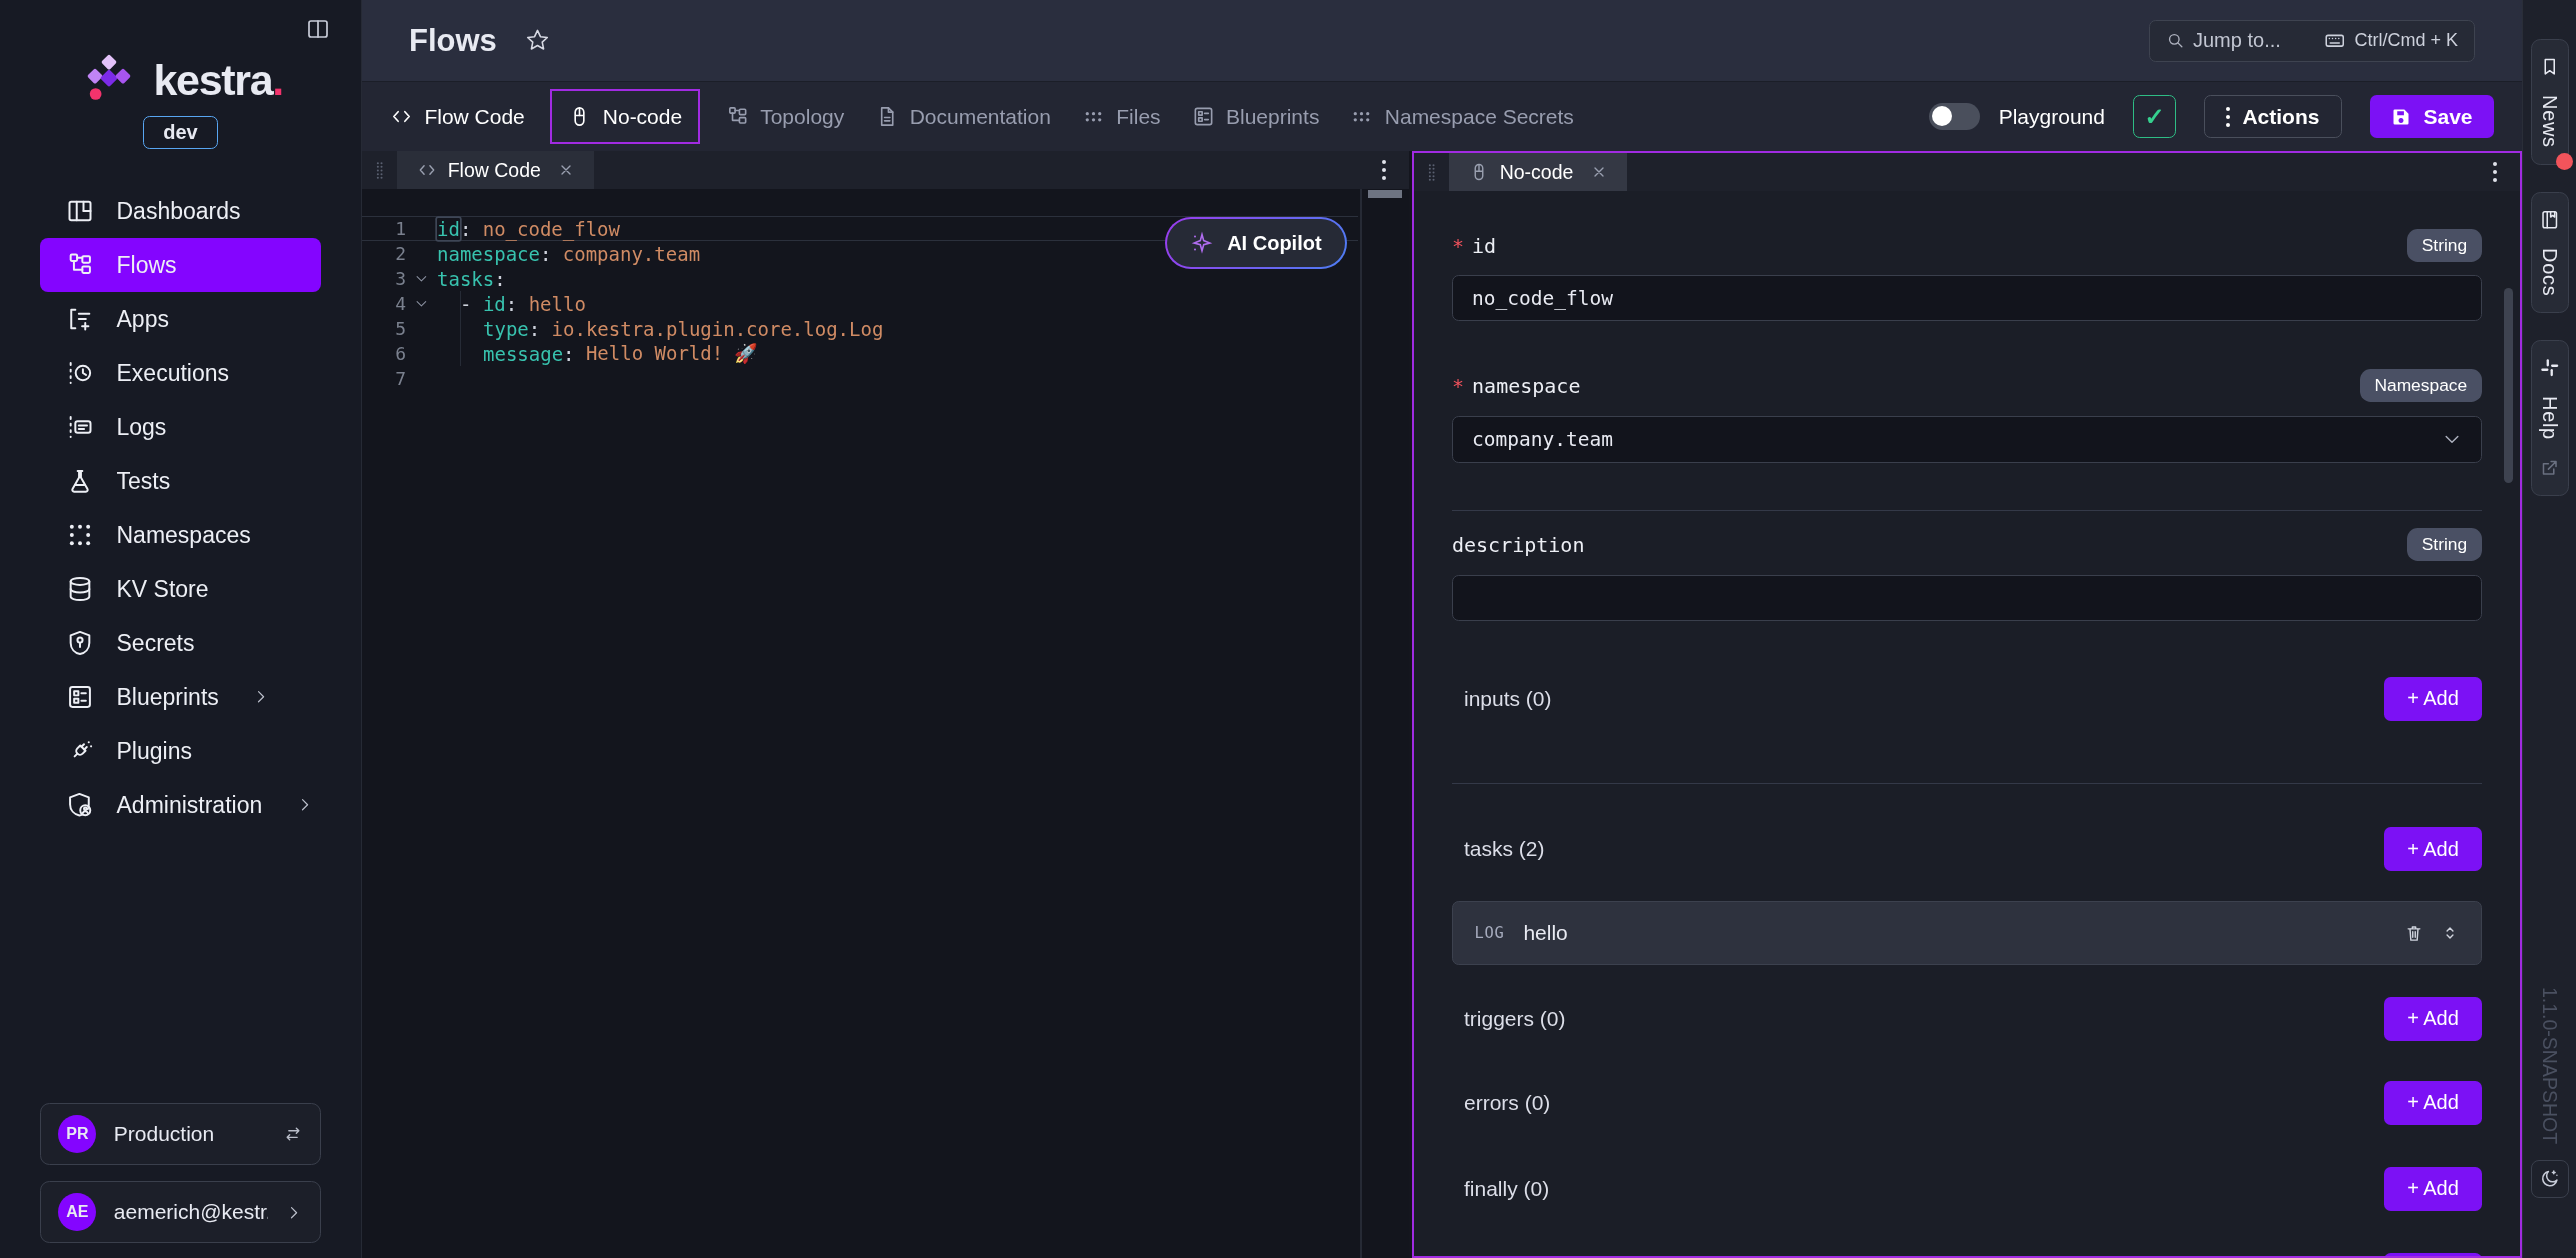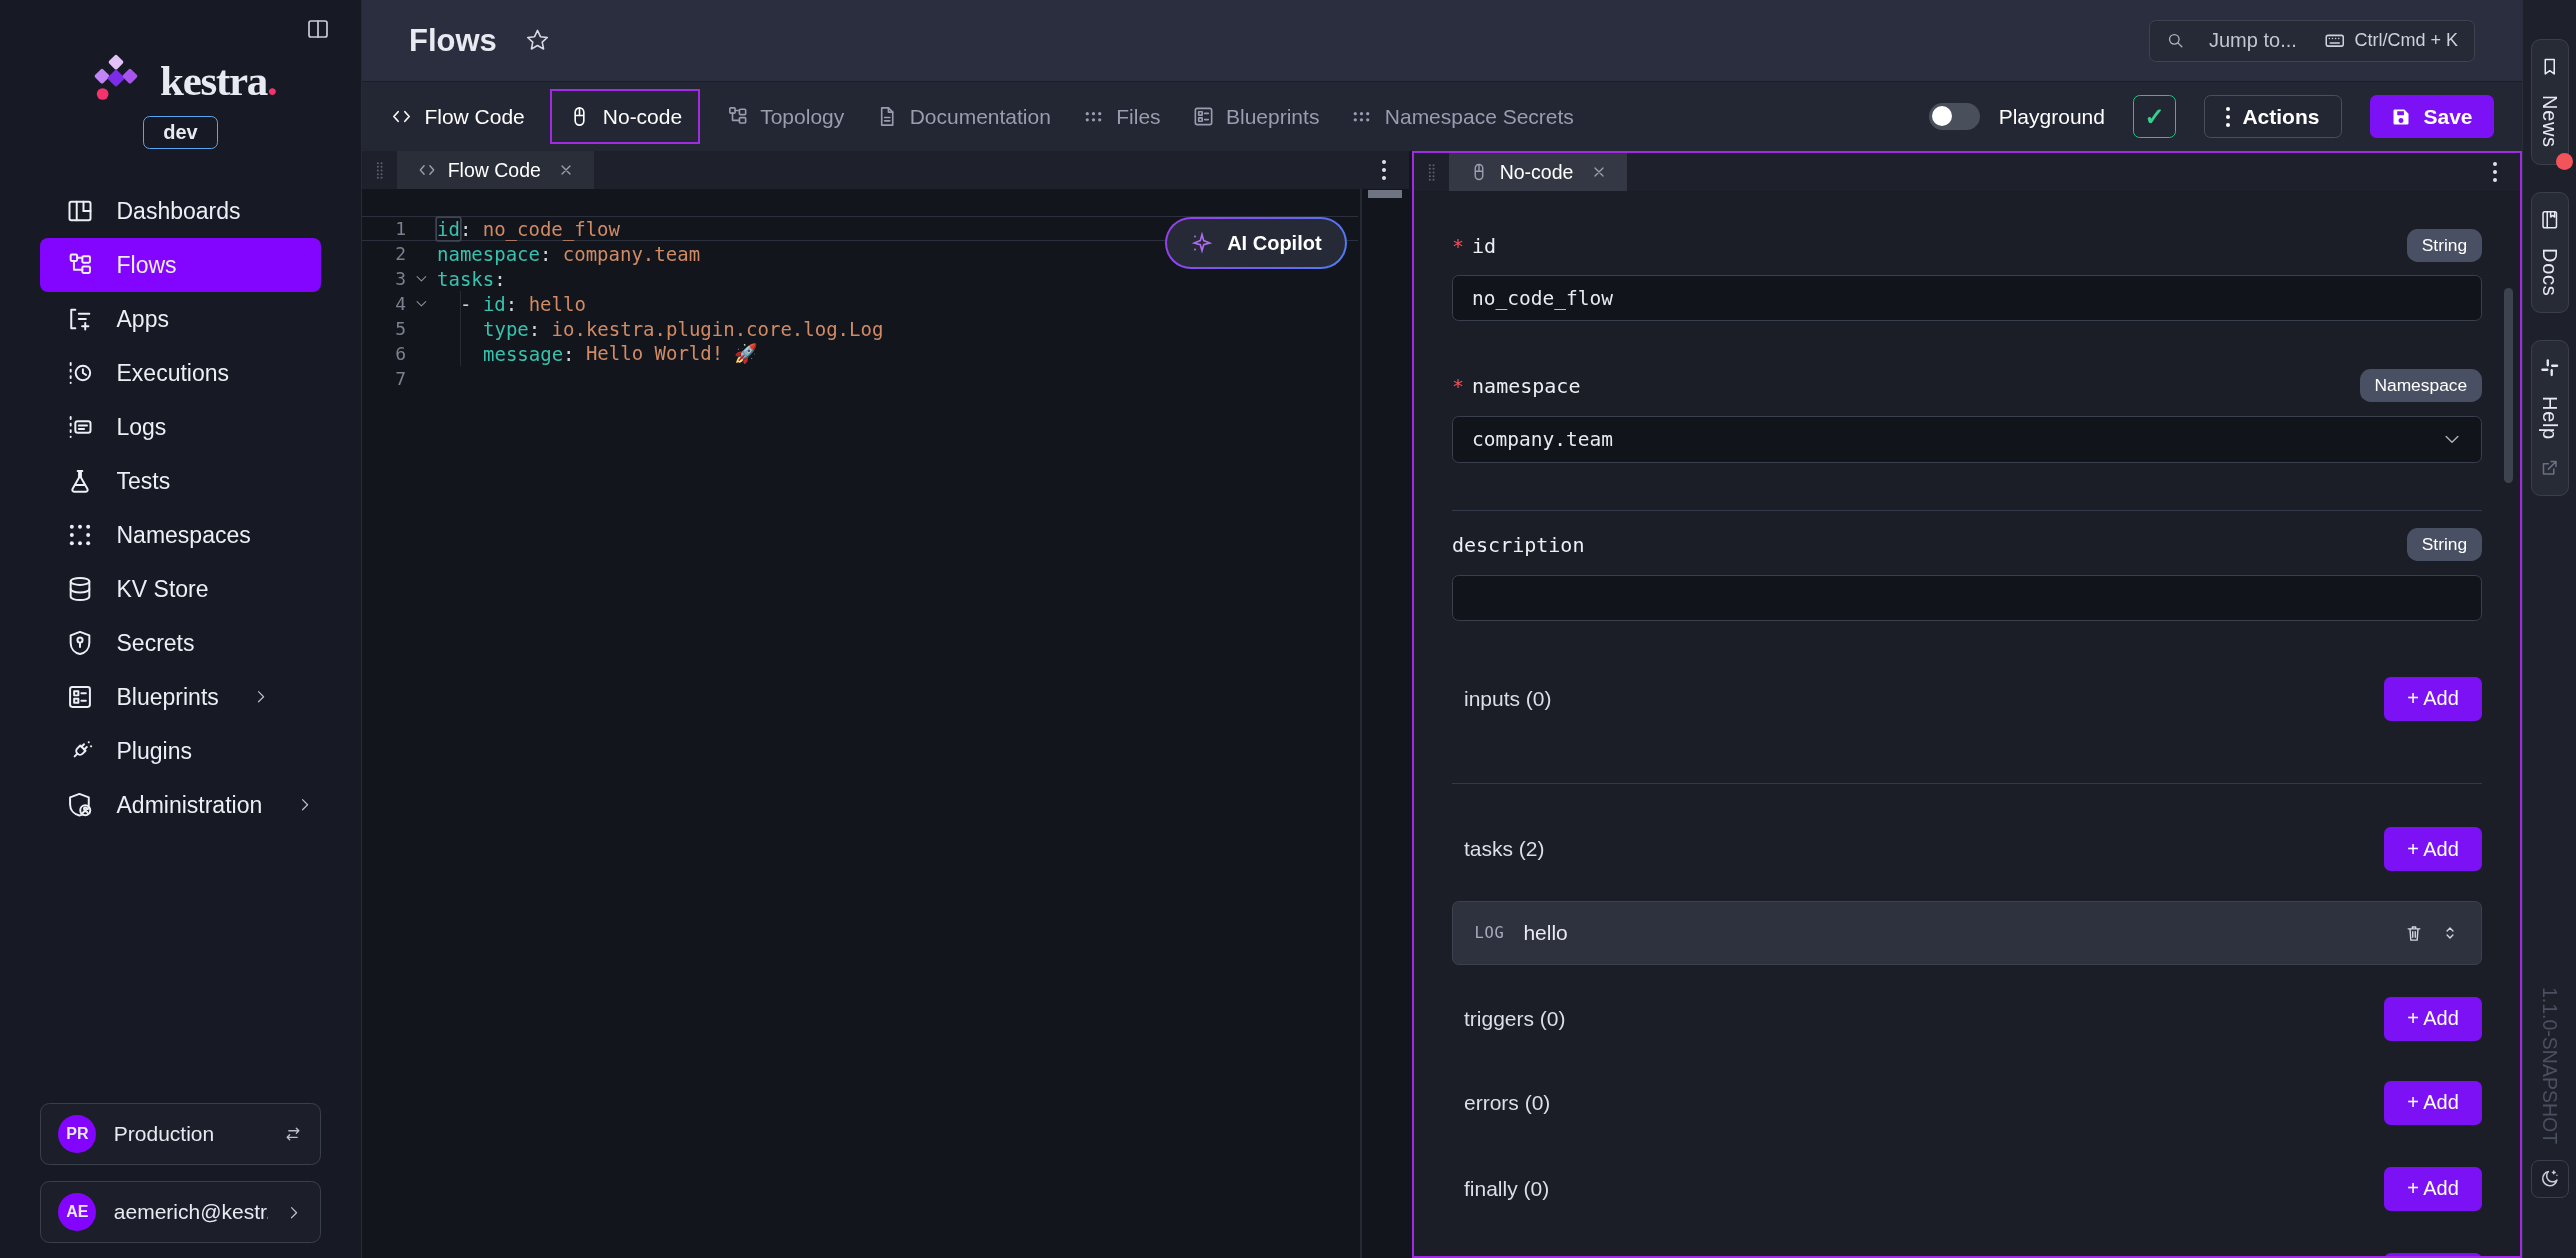--- a/index.html
+++ b/index.html
@@ -10,40 +10,40 @@
     display:flex;
   }
   svg { display:block; }
   .ic { stroke:currentColor; fill:none; stroke-width:1.7; stroke-linecap:round; stroke-linejoin:round; }
   button { background:none; border:none; color:inherit; font:inherit; cursor:pointer; }
 
   
   .sidebar { width:362px; background:#171A24; border-right:0.7px solid #262A35; display:flex; flex-direction:column; position:relative; flex:none; }
   .collapse { position:absolute; top:17.4px; right:31px; width:24px; height:24px; color:#C9CDD9; }
   .brand { margin-top:52px; display:flex; justify-content:center; align-items:center; gap:13.4px; }
-  .brand-text { font-size:43px; font-weight:bold; letter-spacing:-1.3px;font-family:Liberation Serif, serif; }
+  .brand-text { font-size:43px; font-weight:bold; letter-spacing:-1.3px; }
   .brand-dot { color:#F2336C; }
   .env-badge { margin:8px auto 0; border:1.3px solid #58A6F2; border-radius:6.7px; padding:4px 19px; font-weight:bold; font-size:20px; width:max-content; }
   .menu { margin-top:35px; padding:0 40px; display:flex; flex-direction:column; gap:0; }
   .mi { height:54px; display:flex; align-items:center; gap:23px; padding:0 25.5px; border-radius:8px; font-size:23px; color:#EDEFF5; }
   .mi svg { width:28px; height:28px; flex:none; }
   .mi.active { background:#8405FF; }
   .mi .chev { width:17.4px; height:17.4px; margin-left:10.7px; color:#B9BDC9; }
   .side-cards { margin-top:auto; padding:0 40px 14.8px; display:flex; flex-direction:column; gap:16px; }
   .side-card { height:62px; border:1.3px solid #3A3F4C; border-radius:9.4px; background:#1C1F29; display:flex; align-items:center; padding:0 17.4px; gap:17.4px; }
   .avatar { width:38px; height:38px; border-radius:50%; background:#8405FF; display:flex; align-items:center; justify-content:center; font-size:16px; font-weight:bold; flex:none; }
   .side-card .lbl { font-size:21px; flex:1; white-space:nowrap; overflow:hidden; }
   .side-card .tail { width:20px; height:20px; color:#B9BDC9; flex:none; }
 
   
   .main { flex:1; display:flex; flex-direction:column; min-width:0; }
   .topbar { height:82px; background:#2A2E3E; display:flex; align-items:center; padding:0 47px; gap:27px; border-bottom:0.7px solid #1B1E28; }
   .topbar .title { font-size:31px; font-weight:bold; }
   .star { width:27px; height:27px; color:#D8DAE4; stroke-width:1.4; }
-  .search { margin-left:auto; width:326px; height:42px; background:#262A36; border:1.3px solid #3E4350; border-radius:6.7px; display:flex; align-items:center; padding:0 16px; gap:24px; }
+  .search { margin-left:auto; width:326px; height:42px; background:#262A36; border:1.3px solid #3E4350; border-radius:6.7px; display:flex; align-items:center; padding:0 16px; gap:8px; }
   .search .sic { width:19px; height:19px; color:#AEB2BF; }
   .search .ph { font-size:20px; color:#C2C6D2; }
   .search .sc { margin-left:auto; display:flex; align-items:center; gap:9.4px; color:#CDD1DC; font-size:18px; }
   .search .kb { width:21.5px; height:21.5px; color:#CDD1DC; }
 
   .toolbar { height:69px; background:#232633; display:flex; align-items:center; padding:0 28px; gap:31px; }
   .ttab { display:flex; align-items:center; gap:11.4px; font-size:21px; color:#989DAF; white-space:nowrap; }
   .ttab svg { width:23px; height:23px; }
   .ttab.on { color:#FFFFFF; }
   .hl-box { border:2.7px solid #A12BE2; padding:13.4px 16px; margin:0 -5.4px; }

